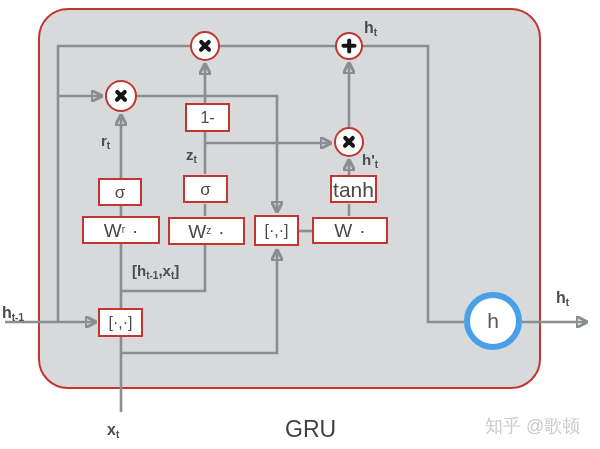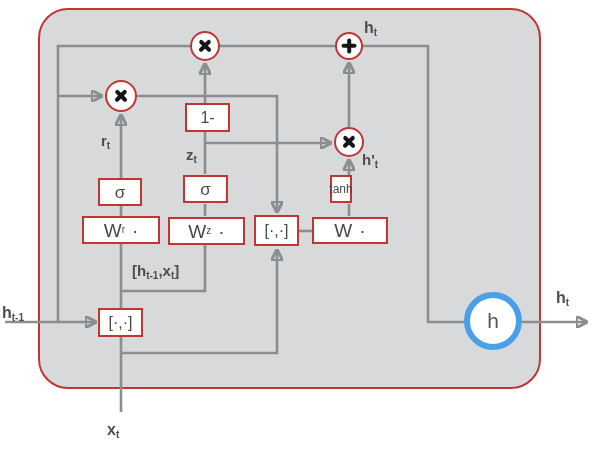--- a/index.html
+++ b/index.html
@@ -97,21 +97,21 @@
 
   <div class="box" style="left:98px;top:178px;width:44px;height:28px">
     <span>σ</span>
   </div>
   <div class="box" style="left:183px;top:175px;width:45px;height:28px">
     <span>σ</span>
   </div>
   <div class="box" style="left:185px;top:103px;width:45px;height:29px;font-size:16px">
     <span>1-</span>
   </div>
-  <div class="box" style="left:330px;top:175px;width:22px;height:28px;font-size:12px">
+  <div class="box" style="left:330px;top:175px;width:47px;height:28px;font-size:21px">
     <span>tanh</span>
   </div>
   <div class="box" style="left:82px;top:216px;width:78px;height:28px;font-size:19px">
     <span>W</span>
       <span class="sub">r</span>
       <span class="dot">·</span>
   </div>
   <div class="box" style="left:168px;top:217px;width:77px;height:28px;font-size:19px">
     <span>W</span>
       <span class="sub">z</span>
@@ -146,14 +146,16 @@
   <div class="lbl lbl-io" style="left:2px;top:305px">
     <span>h</span><span class="sub">t-1</span>
   </div>
   <div class="lbl lbl-io" style="left:107px;top:422px;width:30px;text-align:left">
     <span>x</span><span class="sub">t</span>
   </div>
   <div class="lbl lbl-io" style="left:556px;top:290px">
     <span>h</span><span class="sub">t</span>
   </div>
 
+  <div class="title">GRU</div>
+  <div class="watermark">知乎 @歌顿</div>
 
 </div>
 
 </body></html>

